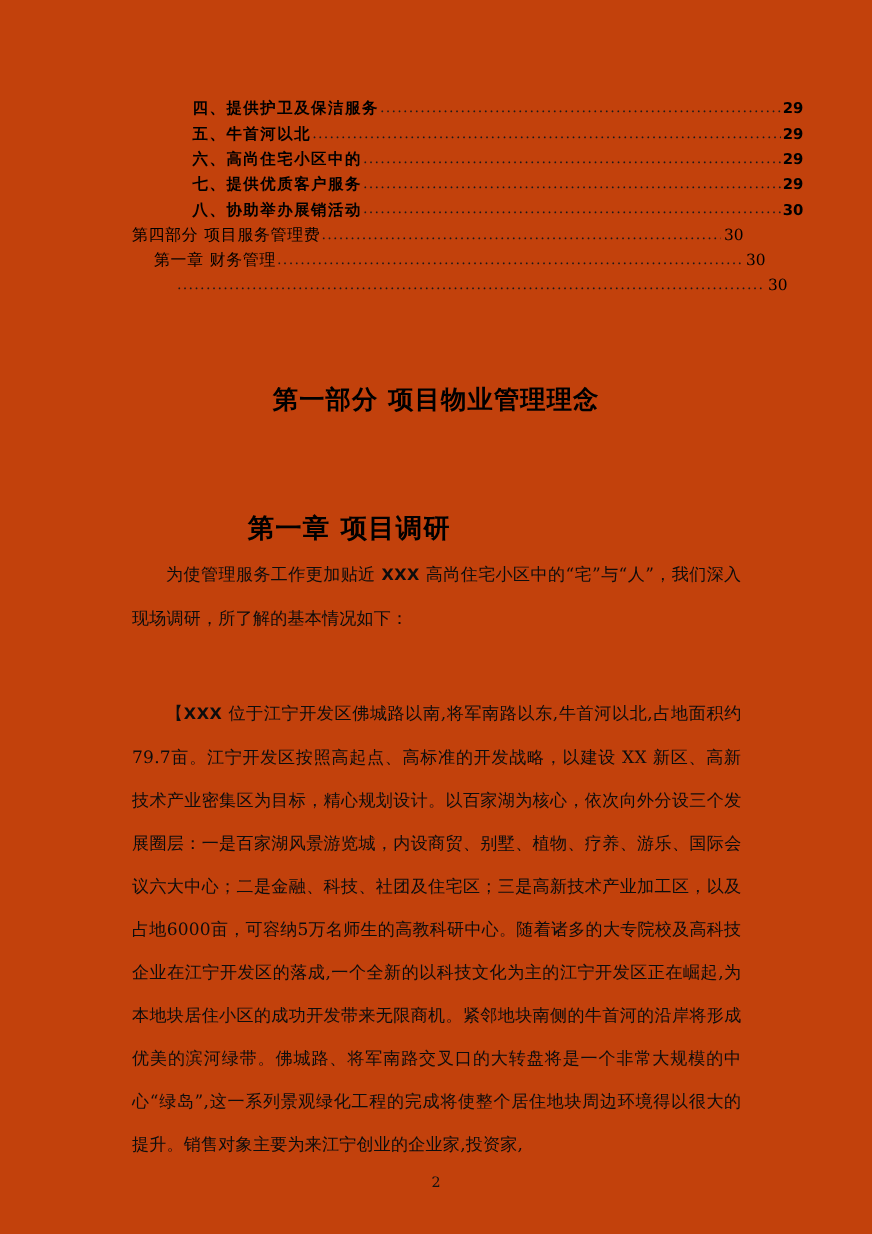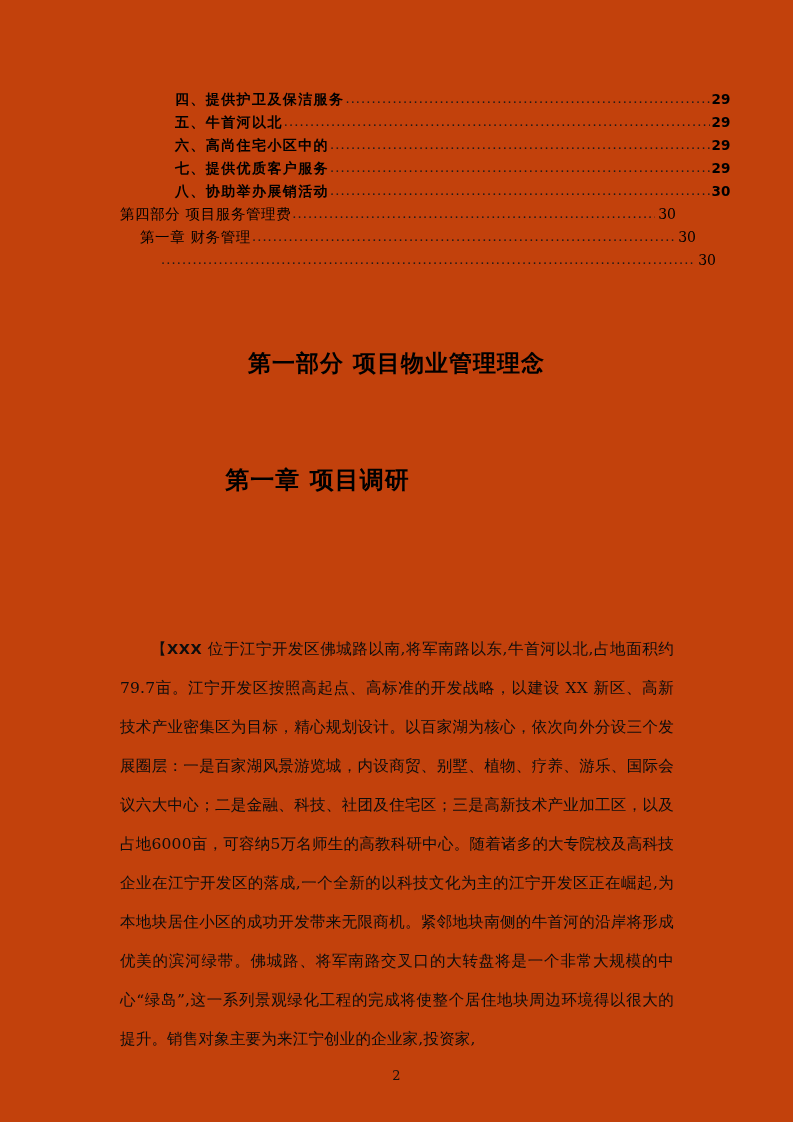--- a/index.html
+++ b/index.html
@@ -229,20 +229,23 @@
     <div class="toc-entry lvl-point">
       <span class="toc-dots">....................................................................................................................................................</span>
       <span class="toc-page">30</span>
     </div>
 
   </div>
 
   <div class="heading-part">第一部分        项目物业管理理念</div>
   <div class="heading-chapter">第一章        项目调研</div>
 
+  <div class="body-block para-1">
+    <p class="para"><span>为使管理服务工作更加贴近 </span><span class="em-xxx">XXX</span><span> 高尚住宅小区中的“宅”与“人”，我们深入现场调研，所了解的基本情况如下：</span></p>
+  </div>
 
   <div class="body-block para-2">
     <p class="para"><span>【</span><span class="em-xxx">XXX</span><span> 位于江宁开发区佛城路以南,将军南路以东,牛首河以北,占地面积约79.7亩。江宁开发区按照高起点、高标准的开发战略，以建设 XX 新区、高新技术产业密集区为目标，精心规划设计。以百家湖为核心，依次向外分设三个发展圈层：一是百家湖风景游览城，内设商贸、别墅、植物、疗养、游乐、国际会议六大中心；二是金融、科技、社团及住宅区；三是高新技术产业加工区，以及占地6000亩，可容纳5万名师生的高教科研中心。随着诸多的大专院校及高科技企业在江宁开发区的落成,一个全新的以科技文化为主的江宁开发区正在崛起,为本地块居住小区的成功开发带来无限商机。紧邻地块南侧的牛首河的沿岸将形成优美的滨河绿带。佛城路、将军南路交叉口的大转盘将是一个非常大规模的中心“绿岛”,这一系列景观绿化工程的完成将使整个居住地块周边环境得以很大的提升。销售对象主要为来江宁创业的企业家,投资家,</span></p>
   </div>
 
   <div class="page-number">2</div>
 
 </div>
 
 </body></html>

